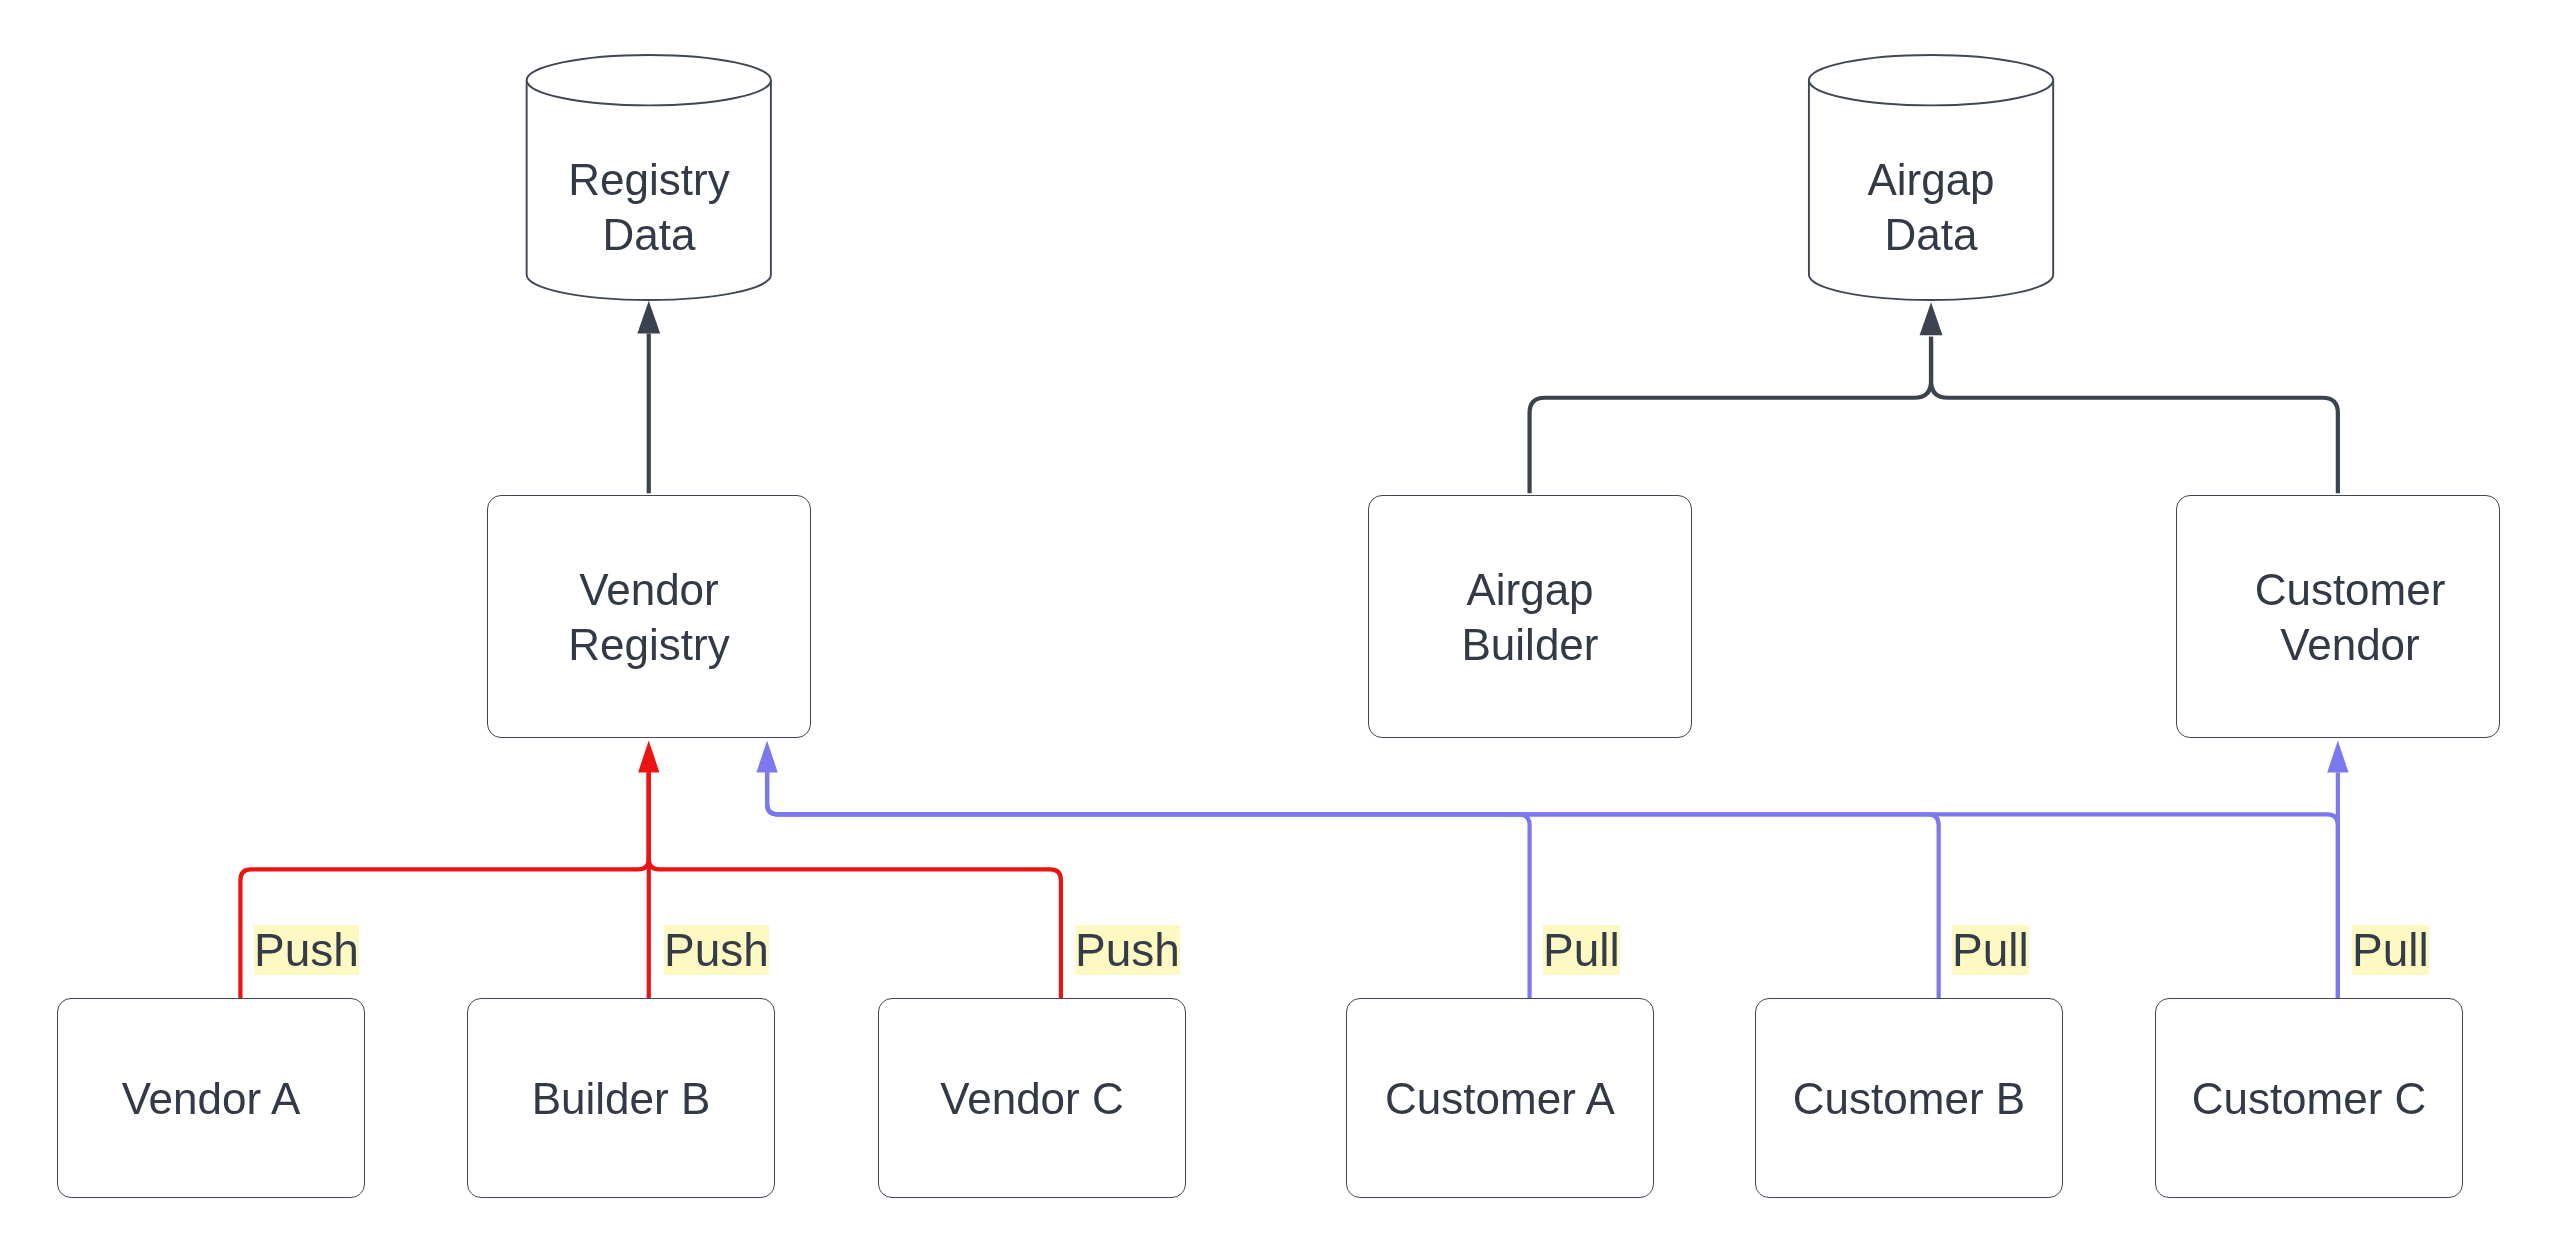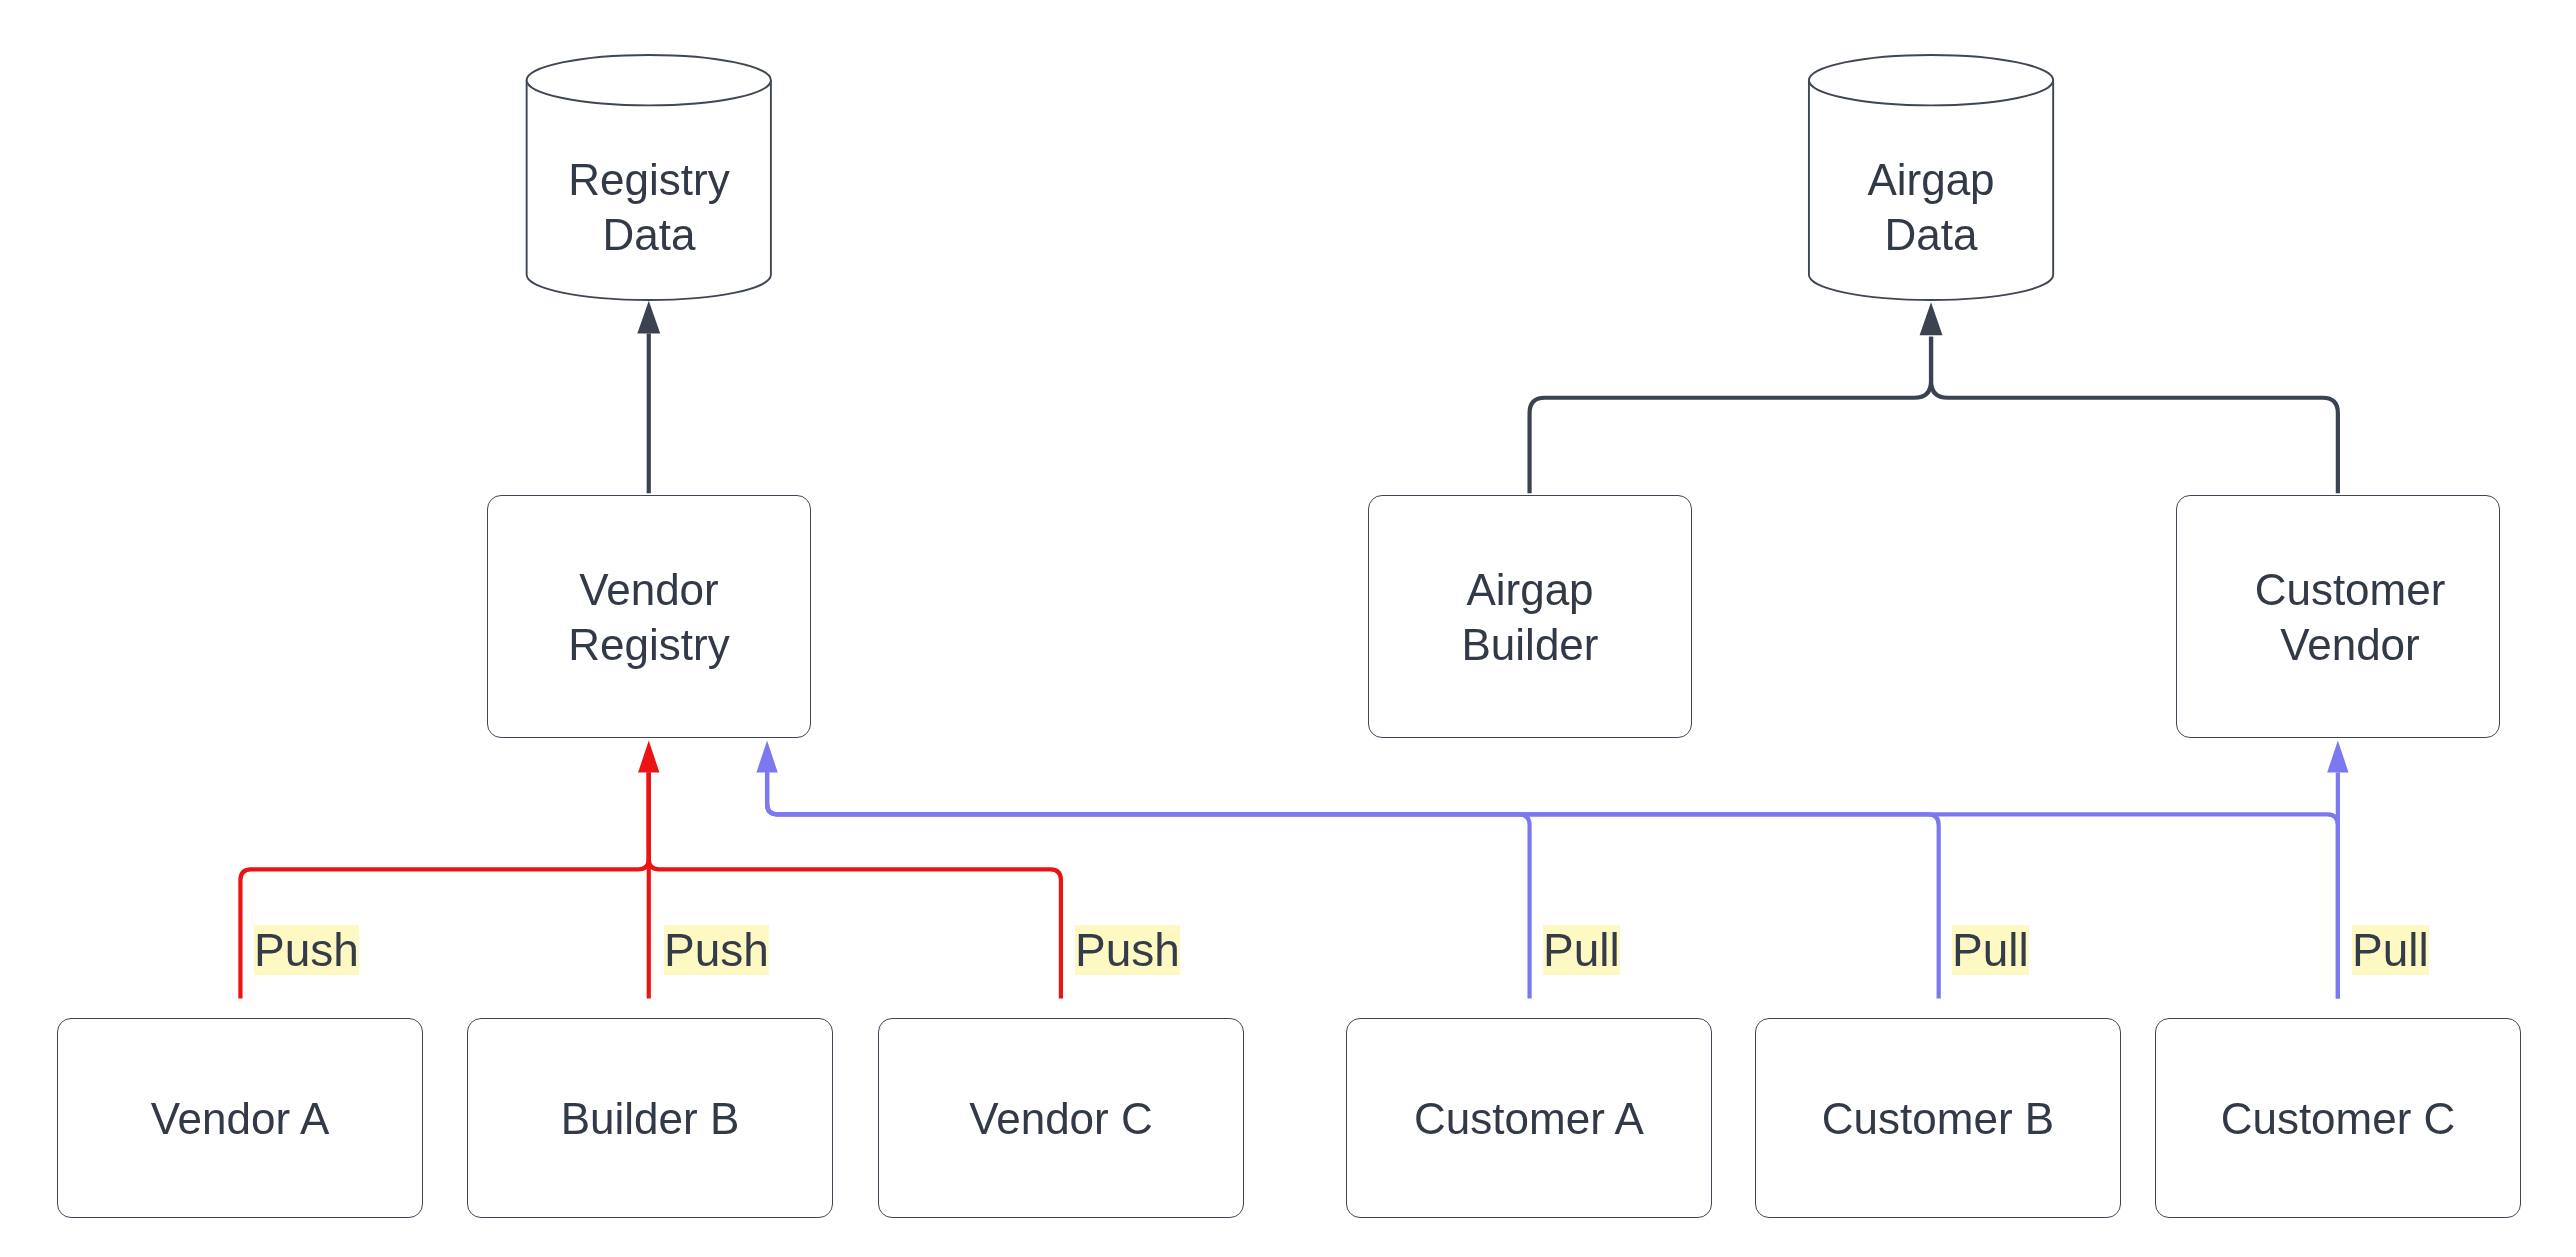--- a/index.html
+++ b/index.html
@@ -33,21 +33,21 @@
     display: flex;
     flex-direction: column;
     align-items: center;
     justify-content: center;
     text-align: center;
     color: var(--node-text, #333a47);
     font-size: 44px;
     line-height: 55px;
   }
   .node-mid { width: 324px; height: 243px; top: 495px; }
-  .node-bottom { width: 366px; height: 200px; top: 998px; margin-top: 20px; }
+  .node-bottom { width: 308px; height: 200px; top: 998px; }
   .cyl-label {
     position: absolute;
     width: 244px;
     display: flex;
     flex-direction: column;
     align-items: center;
     justify-content: center;
     text-align: center;
     color: var(--node-text, #333a47);
     font-size: 44px;

